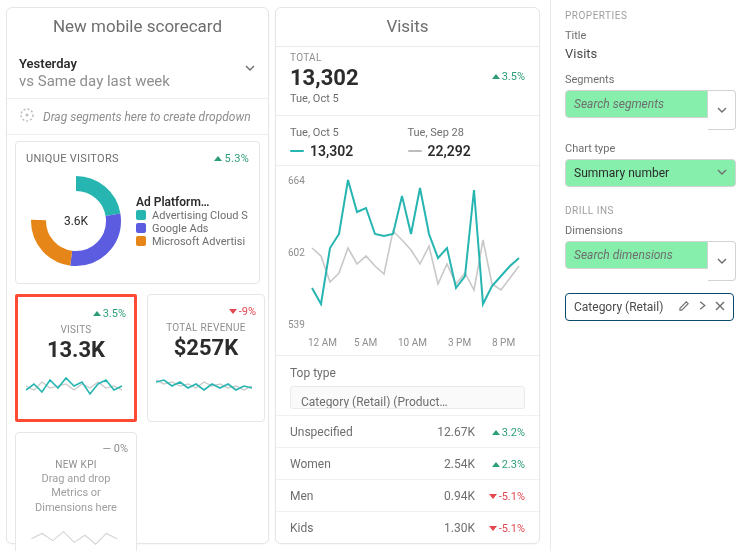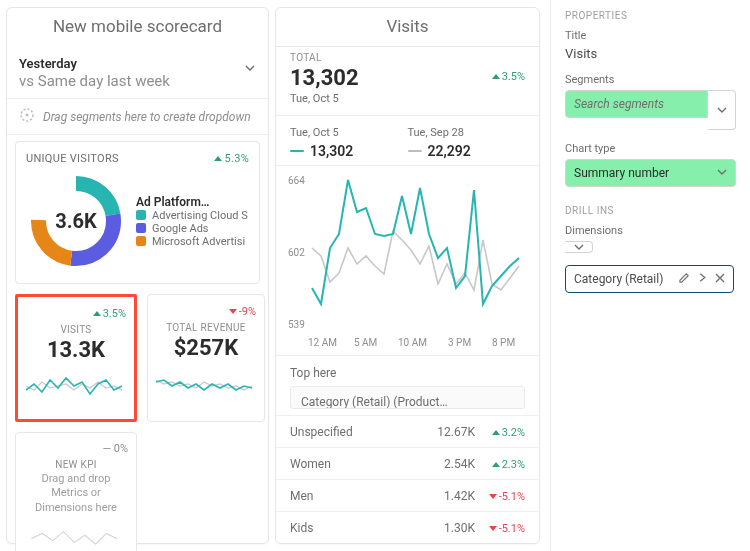--- a/index.html
+++ b/index.html
@@ -46,21 +46,21 @@
   .uc-head { display: flex; justify-content: space-between; align-items: center; font-size: 11px; color: #6e6e6e; letter-spacing: .3px; margin-bottom: 6px; }
   .delta { display: inline-flex; align-items: center; gap: 2px; font-size: 11px; }
   .delta.up { color: #2d9d78; }
   .delta.down { color: #e34850; }
   .delta .tri { width: 0; height: 0; border-left: 4px solid transparent; border-right: 4px solid transparent; }
   .delta.up .tri { border-bottom: 5px solid #2d9d78; }
   .delta.down .tri { border-top: 5px solid #e34850; }
   .delta.flat { color: #8e8e8e; }
   .uc-body { display: flex; gap: 10px; align-items: center; }
   .donut-wrap { position: relative; width: 100px; height: 100px; flex-shrink: 0; }
-  .donut-center { position: absolute; inset: 0; display: flex; align-items: center; justify-content: center; font-size: 20px; font-weight: 700; color: #2c2c2c; }
+  .donut-center { position: absolute; inset: 0; display: flex; align-items: center; justify-content: center; font-size: 12px; font-weight: 400; color: #2c2c2c; }
   .legend { flex: 1; min-width: 0; }
   .legend-title { font-size: 12px; font-weight: 600; color: #2c2c2c; white-space: nowrap; overflow: hidden; text-overflow: ellipsis; }
   .legend-item { display: flex; align-items: center; gap: 6px; font-size: 11px; color: #6e6e6e; white-space: nowrap; overflow: hidden; text-overflow: ellipsis; }
   .sw { width: 10px; height: 10px; border-radius: 2px; flex-shrink: 0; }
 
   .grid2 { display: grid; grid-template-columns: 1fr 1fr; gap: 10px; margin-top: 10px; }
   .kpi {
     border: 1px solid #e6e6e6; border-radius: 4px; padding: 8px 8px 6px; background: #fff;
     height: 128px; display: flex; flex-direction: column; align-items: center;
   }
@@ -268,36 +268,36 @@
           <polyline fill="none" stroke="#26b5b0" stroke-width="2" points="0,112 9,128 18,72 27,58 36,4 45,36 54,32 63,58 72,60 81,58 90,20 99,58 108,12 117,58 126,82 135,72 144,112 153,100 162,14 171,128 180,110 189,100 198,90 207,82"></polyline>
         </g>
         <text x="20" y="176" class="xtick">12 AM</text>
         <text x="66" y="176" class="xtick">5 AM</text>
         <text x="110" y="176" class="xtick">10 AM</text>
         <text x="160" y="176" class="xtick">3 PM</text>
         <text x="204" y="176" class="xtick">8 PM</text>
       </svg>
     </div>
 
-    <div class="sec-head">Top here</div>
+    <div class="sec-head">Top type</div>
     <div class="cat-head">Category (Retail) (Product…</div>
     <div id="rows">
         <div class="trow">
           <span class="tname">Unspecified</span>
           <span class="tval">12.67K</span>
           <span class="tdelta"><span class="delta up"><span class="tri"></span>3.2%</span></span>
         </div>
         <div class="trow">
           <span class="tname">Women</span>
           <span class="tval">2.54K</span>
           <span class="tdelta"><span class="delta up"><span class="tri"></span>2.3%</span></span>
         </div>
         <div class="trow">
           <span class="tname">Men</span>
-          <span class="tval">1.42K</span>
+          <span class="tval">0.94K</span>
           <span class="tdelta"><span class="delta down"><span class="tri"></span>-5.1%</span></span>
         </div>
         <div class="trow">
           <span class="tname">Kids</span>
           <span class="tval">1.30K</span>
           <span class="tdelta"><span class="delta down"><span class="tri"></span>-5.1%</span></span>
         </div>
       </div>
   </div>
 </div>
@@ -325,20 +325,23 @@
     <span class="sch">
       <svg width="10" height="10" viewBox="0 0 10 10">
           <path d="M1 3 L5 7 L9 3" fill="none" stroke="#6e6e6e" stroke-width="1.4"></path>
         </svg>
     </span>
   </div>
 
   <div class="props-h2">DRILL INS</div>
   <div class="plabel">Dimensions</div>
   <div class="dimrow" style="margin-bottom:12px">
+    <div class="select dim">
+      <span style="font-style:italic">Search dimensions</span>
+    </div>
     <div class="dimbtn" style="border-radius:0 4px 4px 0">
       <svg width="10" height="10" viewBox="0 0 10 10">
           <path d="M1 3 L5 7 L9 3" fill="none" stroke="#6e6e6e" stroke-width="1.4"></path>
         </svg>
     </div>
   </div>
 
   <div class="tag">
     <span>Category (Retail)</span>
     <span class="tag-icons">

